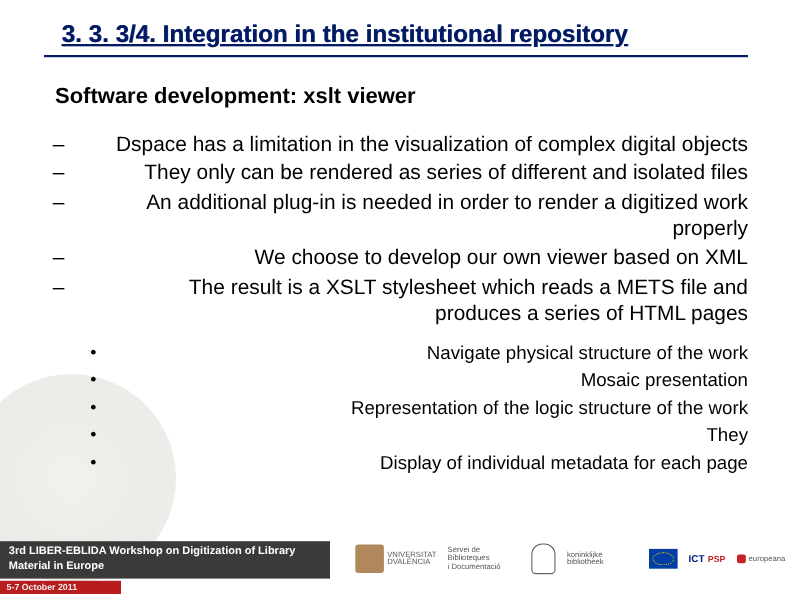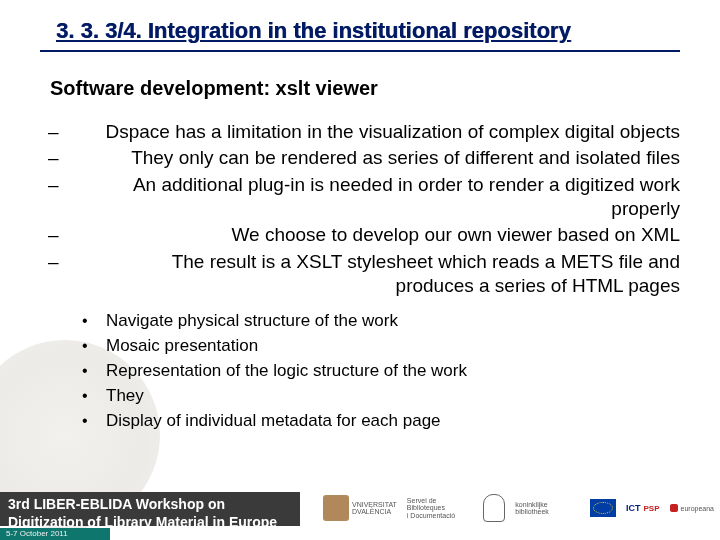--- a/index.html
+++ b/index.html
@@ -53,20 +53,21 @@
   content: "–";
   position: absolute;
   left: 8px;
   top: 0;
   font-size: 19px;
 }
 ul.level2 {
   list-style: none;
   padding: 0;
   margin: 6px 0 0 30px;
+  text-align: right;
 }
 ul.level2 > li {
   position: relative;
   font-size: 17px;
   line-height: 1.35;
   padding-left: 36px;
   margin-bottom: 2px;
 }
 ul.level2 > li::before {
   content: "•";
@@ -95,37 +96,38 @@
   z-index: 2;
 }
 .footer-bar {
   position: absolute;
   left: 0;
   bottom: 14px;
   width: 300px;
   height: 34px;
   background: #3a3a3a;
   color: #fff;
-  font-size: 14px;
+  font-size: 10px;
   font-weight: bold;
   line-height: 1.25;
   padding: 4px 8px 2px 8px;
   box-sizing: border-box;
 }
 .footer-date {
   position: absolute;
   left: 0;
   bottom: 0;
   width: 110px;
   height: 12px;
-  background: #0f766e;
+  background: #b91c1c;
   color: #eee;
   font-size: 8px;
   padding: 1px 6px;
   box-sizing: border-box;
+  font-weight: bold;
 }
 .logo-strip {
   position: absolute;
   left: 308px;
   bottom: 10px;
   right: 6px;
   height: 44px;
   display: flex;
   align-items: center;
   gap: 10px;

